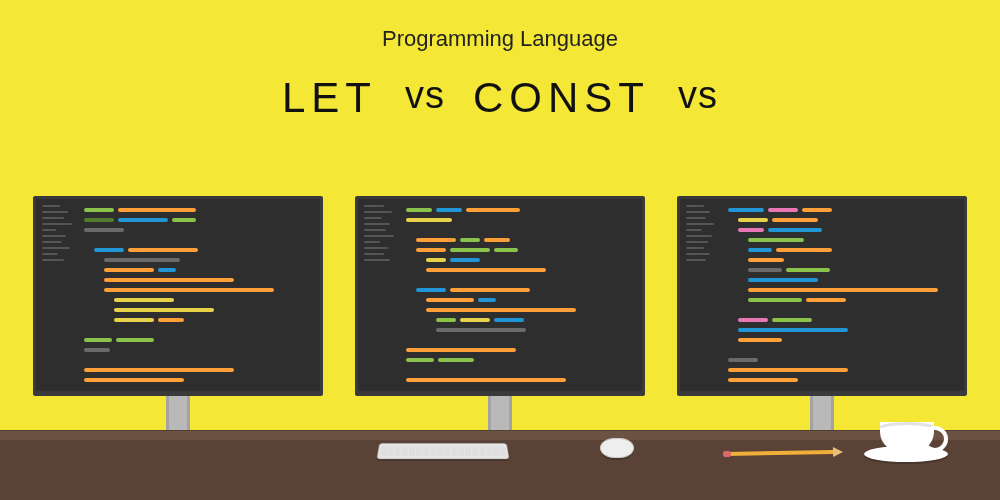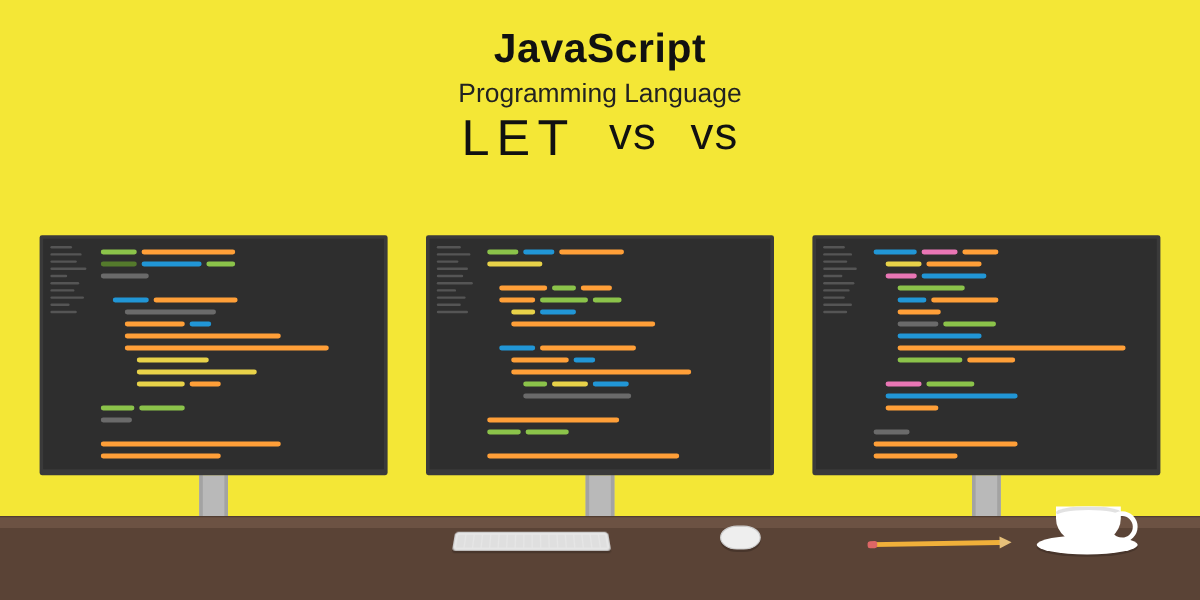--- a/index.html
+++ b/index.html
@@ -6,21 +6,21 @@
   html, body { width: 1000px; height: 500px; overflow: hidden; }
   body {
     background: #f4e736;
     font-family: "Segoe UI", "Helvetica Neue", Arial, sans-serif;
     position: relative;
   }
 
   .header { text-align: center; padding-top: 22px; }
   .title { font-size: 34px; font-weight: 700; color: #111; letter-spacing: 0.5px; }
   .subtitle { font-size: 22px; color: #222; margin-top: 4px; font-weight: 400; }
-  .keywords { font-size: 42px; color: #111; margin-top: 0; letter-spacing: 2px; display:flex; justify-content:center; gap: 28px; font-weight:400;}
+  .keywords { font-size: 42px; color: #111; margin-top: 22px; letter-spacing: 2px; display:flex; justify-content:center; gap: 28px; font-weight:400;}
   .keywords .kw { letter-spacing: 6px; }
   .keywords .vs { font-size: 38px; letter-spacing: 1px; }
 
   
   .wall-shadow {
     position: absolute; left: 0; right: 0; top: 432px; height: 8px;
     background: linear-gradient(to bottom, rgba(0,0,0,0), rgba(0,0,0,0.25));
   }
   .desk {
     position: absolute; bottom: 0; left: 0; right: 0; height: 60px;
@@ -119,25 +119,25 @@
   }
   .cup::after{
     content:""; position:absolute; right:-14px; top:4px;
     width:18px; height:18px; border:4px solid #fff; border-radius:50%;
   }
 </style>
 </head>
 <body>
 
 <div class="header">
-  <div class="title">JavaScript</div>
   <div class="subtitle">Programming Language</div>
   <div class="keywords">
     <span class="kw">LET</span>
     <span class="vs">vs</span>
+    <span class="kw">CONST</span>
     <span class="vs">vs</span>
   </div>
 </div>
 
 <div class="wall-shadow"></div>
 
 <div class="monitors">
 
   <div class="monitor">
     <div class="screen">

